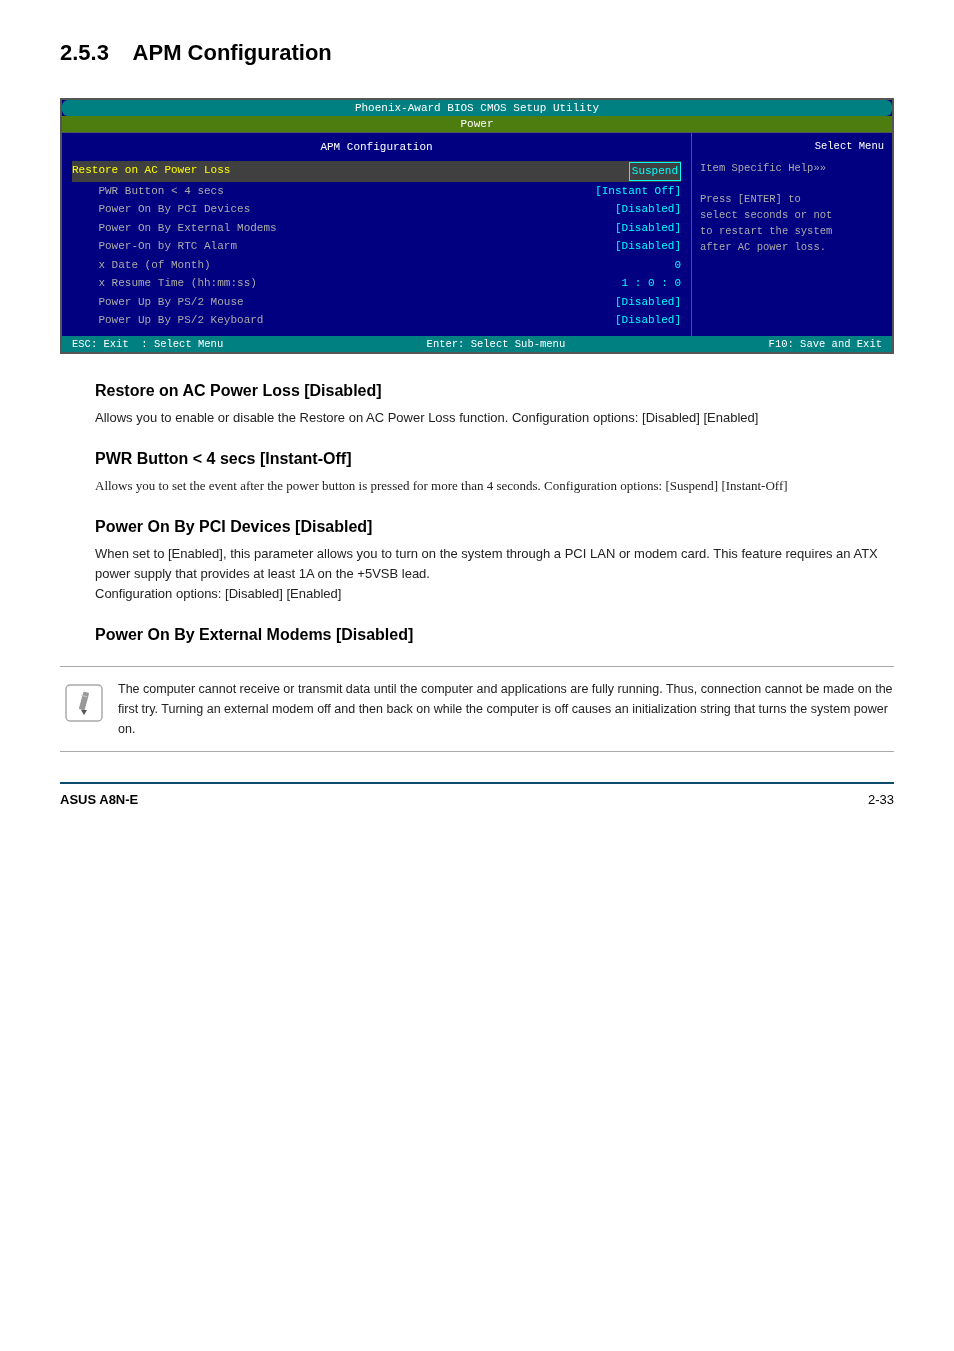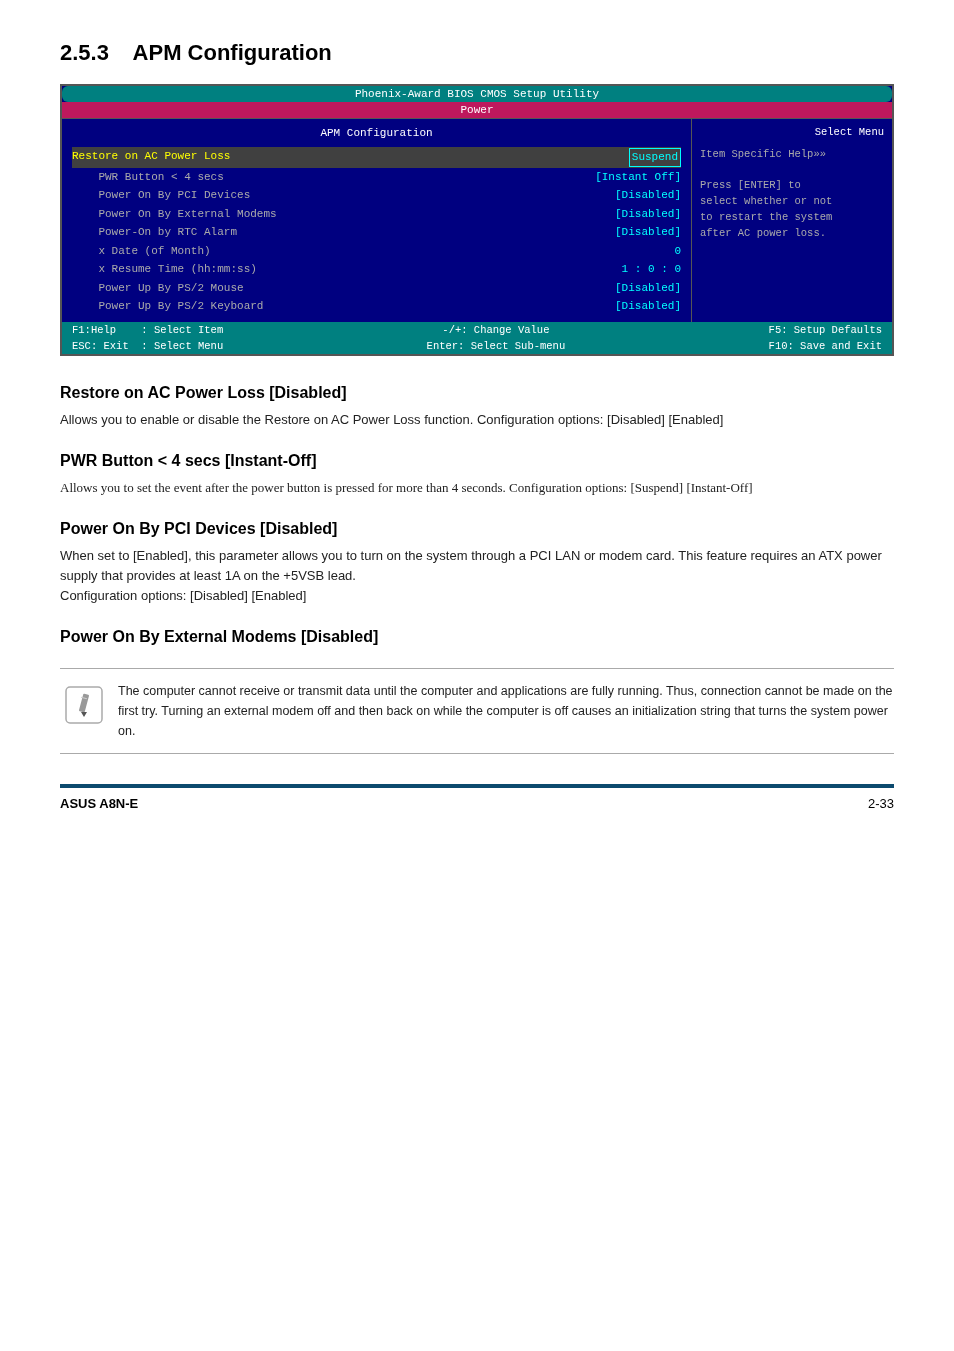--- a/index.html
+++ b/index.html
@@ -10,21 +10,21 @@
       color: #000;
       width: 954px;
       min-height: 1351px;
       padding: 40px 60px 40px 60px;
     }
 
     
     .section-title {
       font-size: 22px;
       font-weight: bold;
-      margin-bottom: 18px;
+      margin-bottom: 32px;
       color: #000;
     }
 
     
     .bios-box {
       border: 2px solid #555;
       background: #000080;
       color: #aaa;
       font-family: 'Courier New', monospace;
       font-size: 11px;
@@ -32,21 +32,21 @@
     }
     .bios-title-bar {
       background: #008080;
       color: #fff;
       text-align: center;
       padding: 2px 0;
       font-size: 11px;
       border-radius: 6px;
     }
     .bios-subtitle-bar {
-      background: #be185d;
+      background: #4d7c0f;
       color: #fff;
       text-align: center;
       padding: 2px 0;
       font-size: 11px;
       border-bottom: 1px solid #555;
     }
     .bios-body {
       display: flex;
       min-height: 180px;
     }
@@ -104,20 +104,21 @@
       display: flex;
       justify-content: space-between;
       padding: 2px 10px;
       font-size: 10.5px;
       font-family: 'Courier New', monospace;
     }
 
     
     .doc-section {
       margin-bottom: 22px;
+      margin-left: 35px;
     }
     .doc-heading {
       font-size: 16px;
       font-weight: bold;
       margin-bottom: 8px;
       color: #000;
     }
     .doc-body {
       font-size: 13px;
       line-height: 1.55;
@@ -150,21 +151,21 @@
       font-size: 12.5px;
       line-height: 1.6;
       color: #222;
     }
 
     
     .page-footer {
       display: flex;
       justify-content: space-between;
       align-items: center;
-      border-top: 4px solid #0c4a6e;
+      border-top: 2px solid #0c4a6e;
       padding-top: 8px;
       margin-top: 30px;
     }
     .footer-brand {
       font-weight: bold;
       font-size: 13px;
     }
     .footer-page {
       font-size: 13px;
     }
@@ -222,29 +223,24 @@
             <span class="label">&nbsp;&nbsp;&nbsp;&nbsp;Power Up By PS/2 Keyboard</span>
             <span class="value">[Disabled]</span>
           </div>
         </div>
     </div>
     <div class="bios-help">
       <div class="bios-help-title">Select Menu</div>
       <div style="white-space:pre-line;font-size:10.5px;line-height:1.5;color:#aaa;">Item Specific Help»»
 
 Press [ENTER] to
-select whether or not
+select seconds or not
 to restart the system
 after AC power loss.</div>
     </div>
-  </div>
-  <div class="bios-footer">
-    <span>F1:Help&nbsp;&nbsp;&nbsp;&nbsp;: Select Item</span>
-    <span>-/+: Change Value</span>
-    <span>F5: Setup Defaults</span>
   </div>
   <div class="bios-footer">
     <span>ESC: Exit&nbsp;&nbsp;: Select Menu</span>
     <span>Enter: Select Sub-menu</span>
     <span>F10: Save and Exit</span>
   </div>
 </div>
 
 <div id="doc-sections-container">
     <div class="doc-section">

